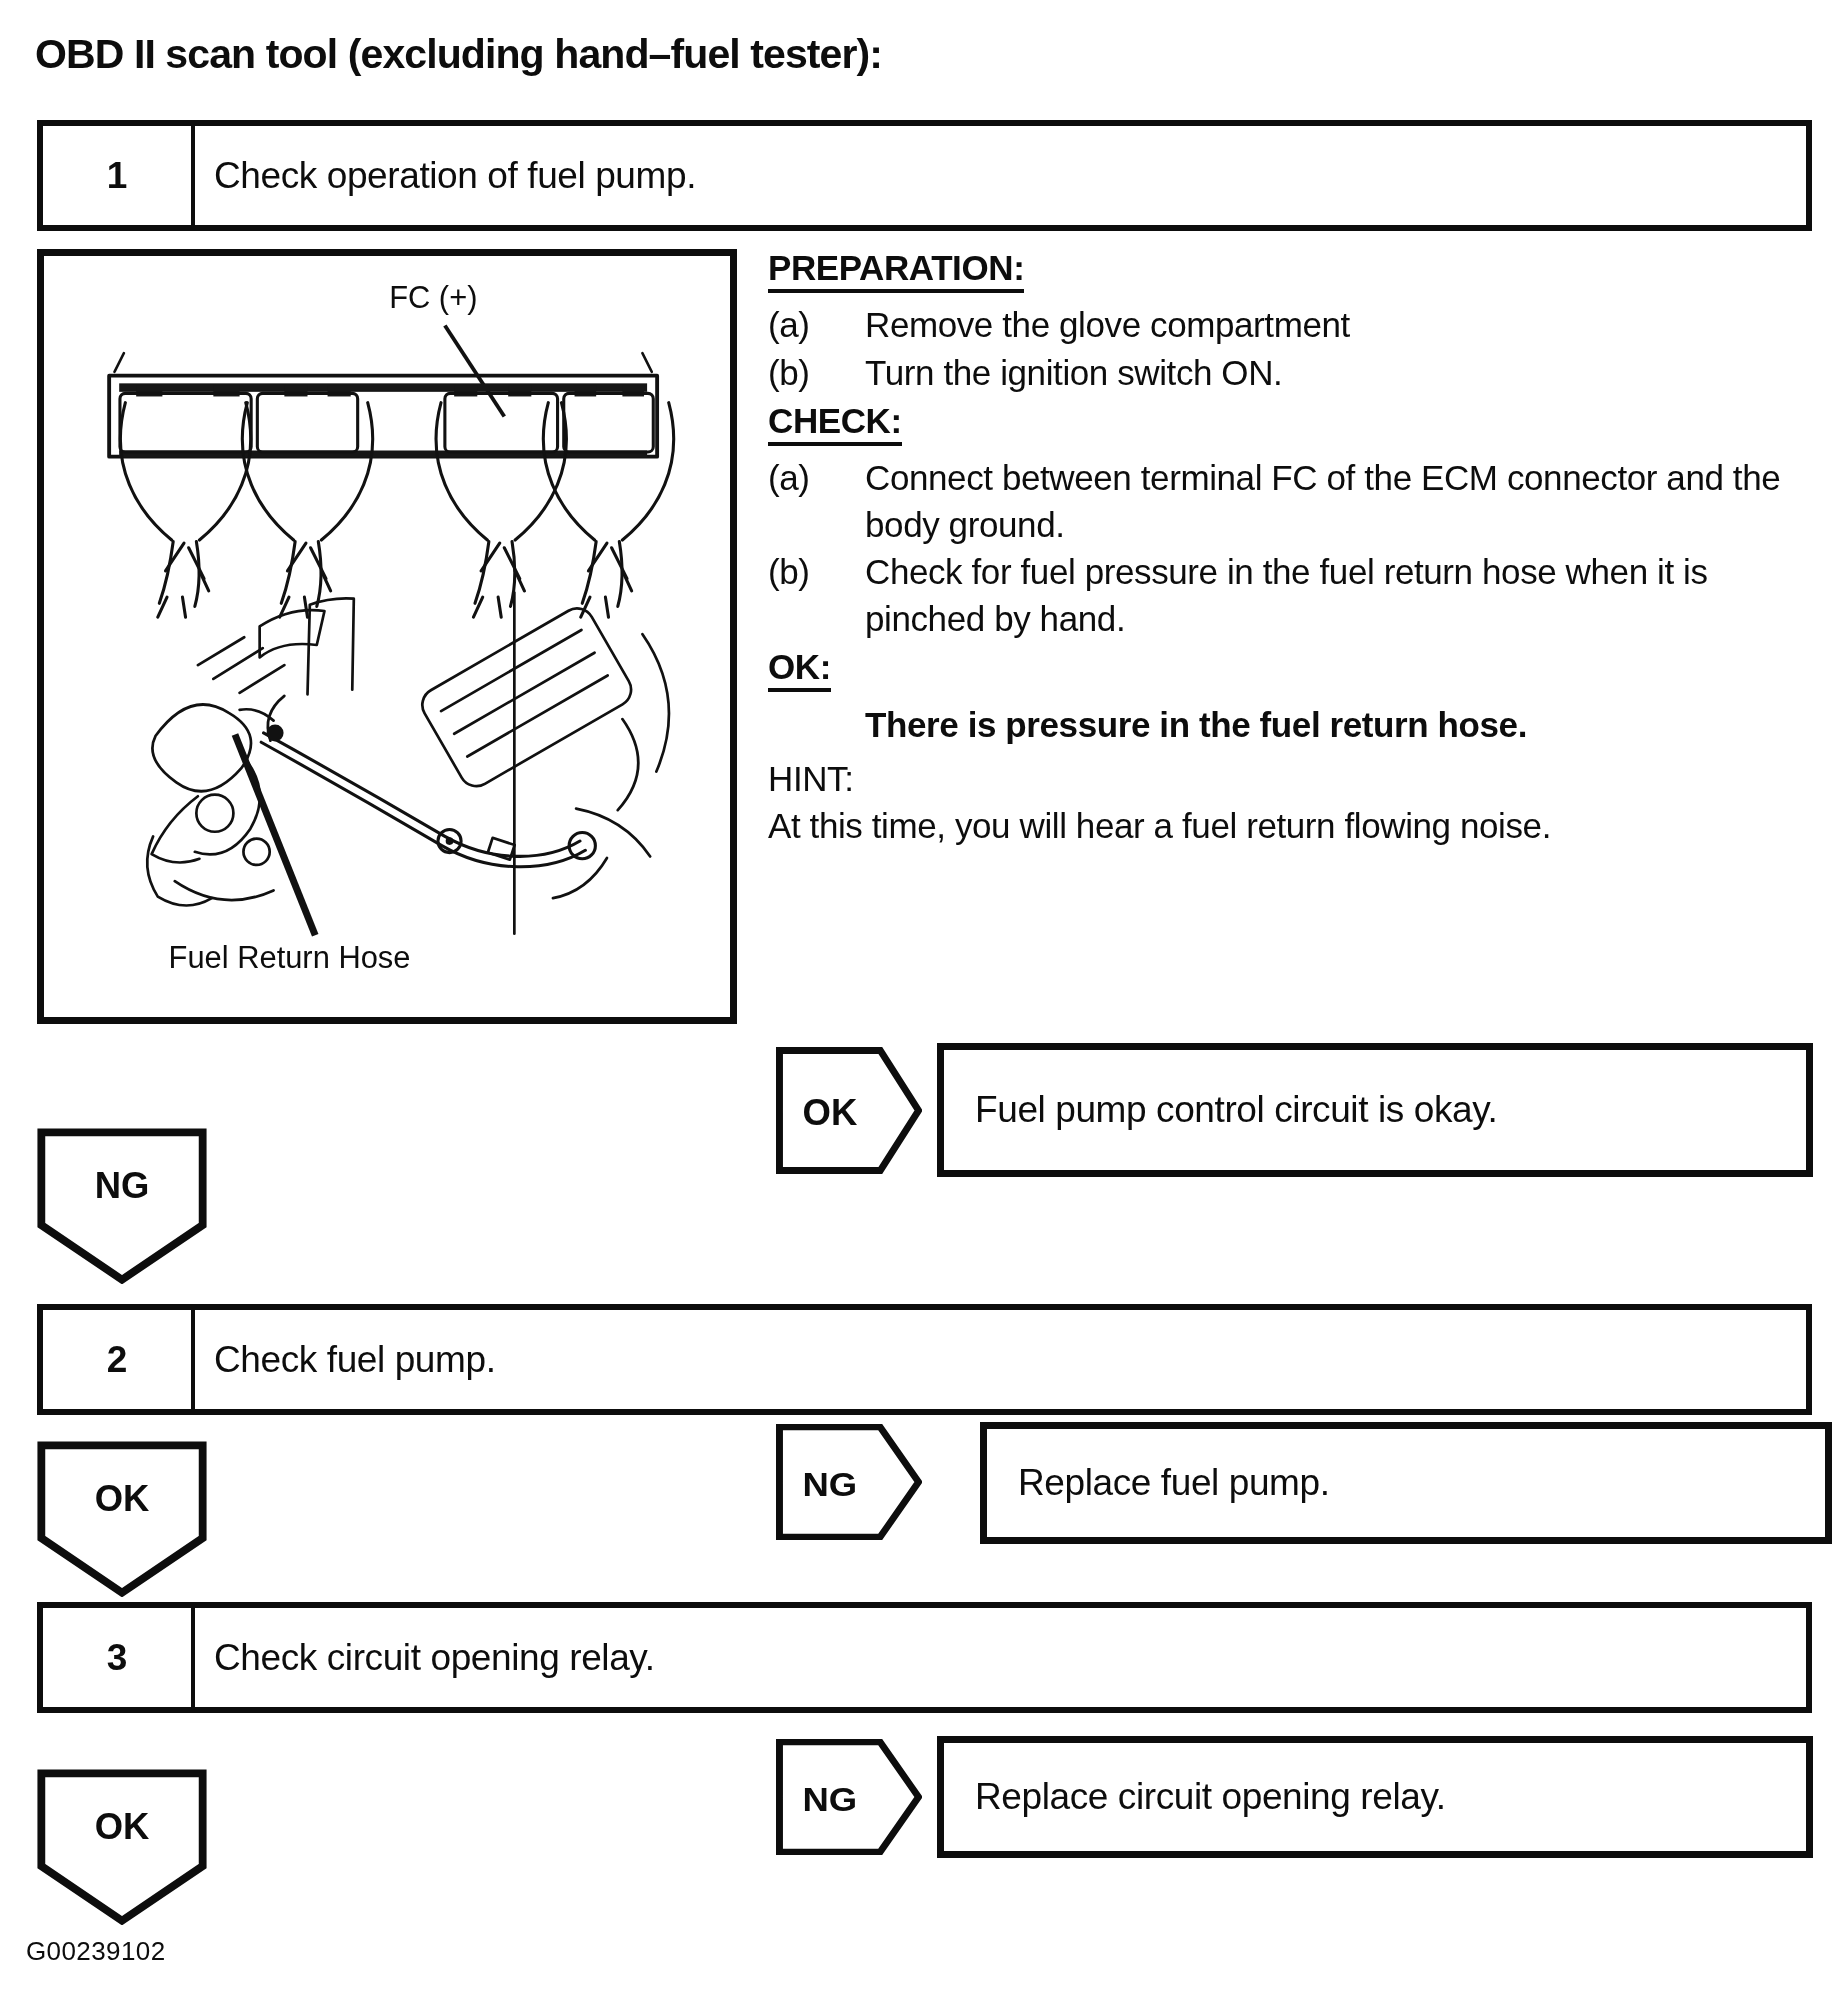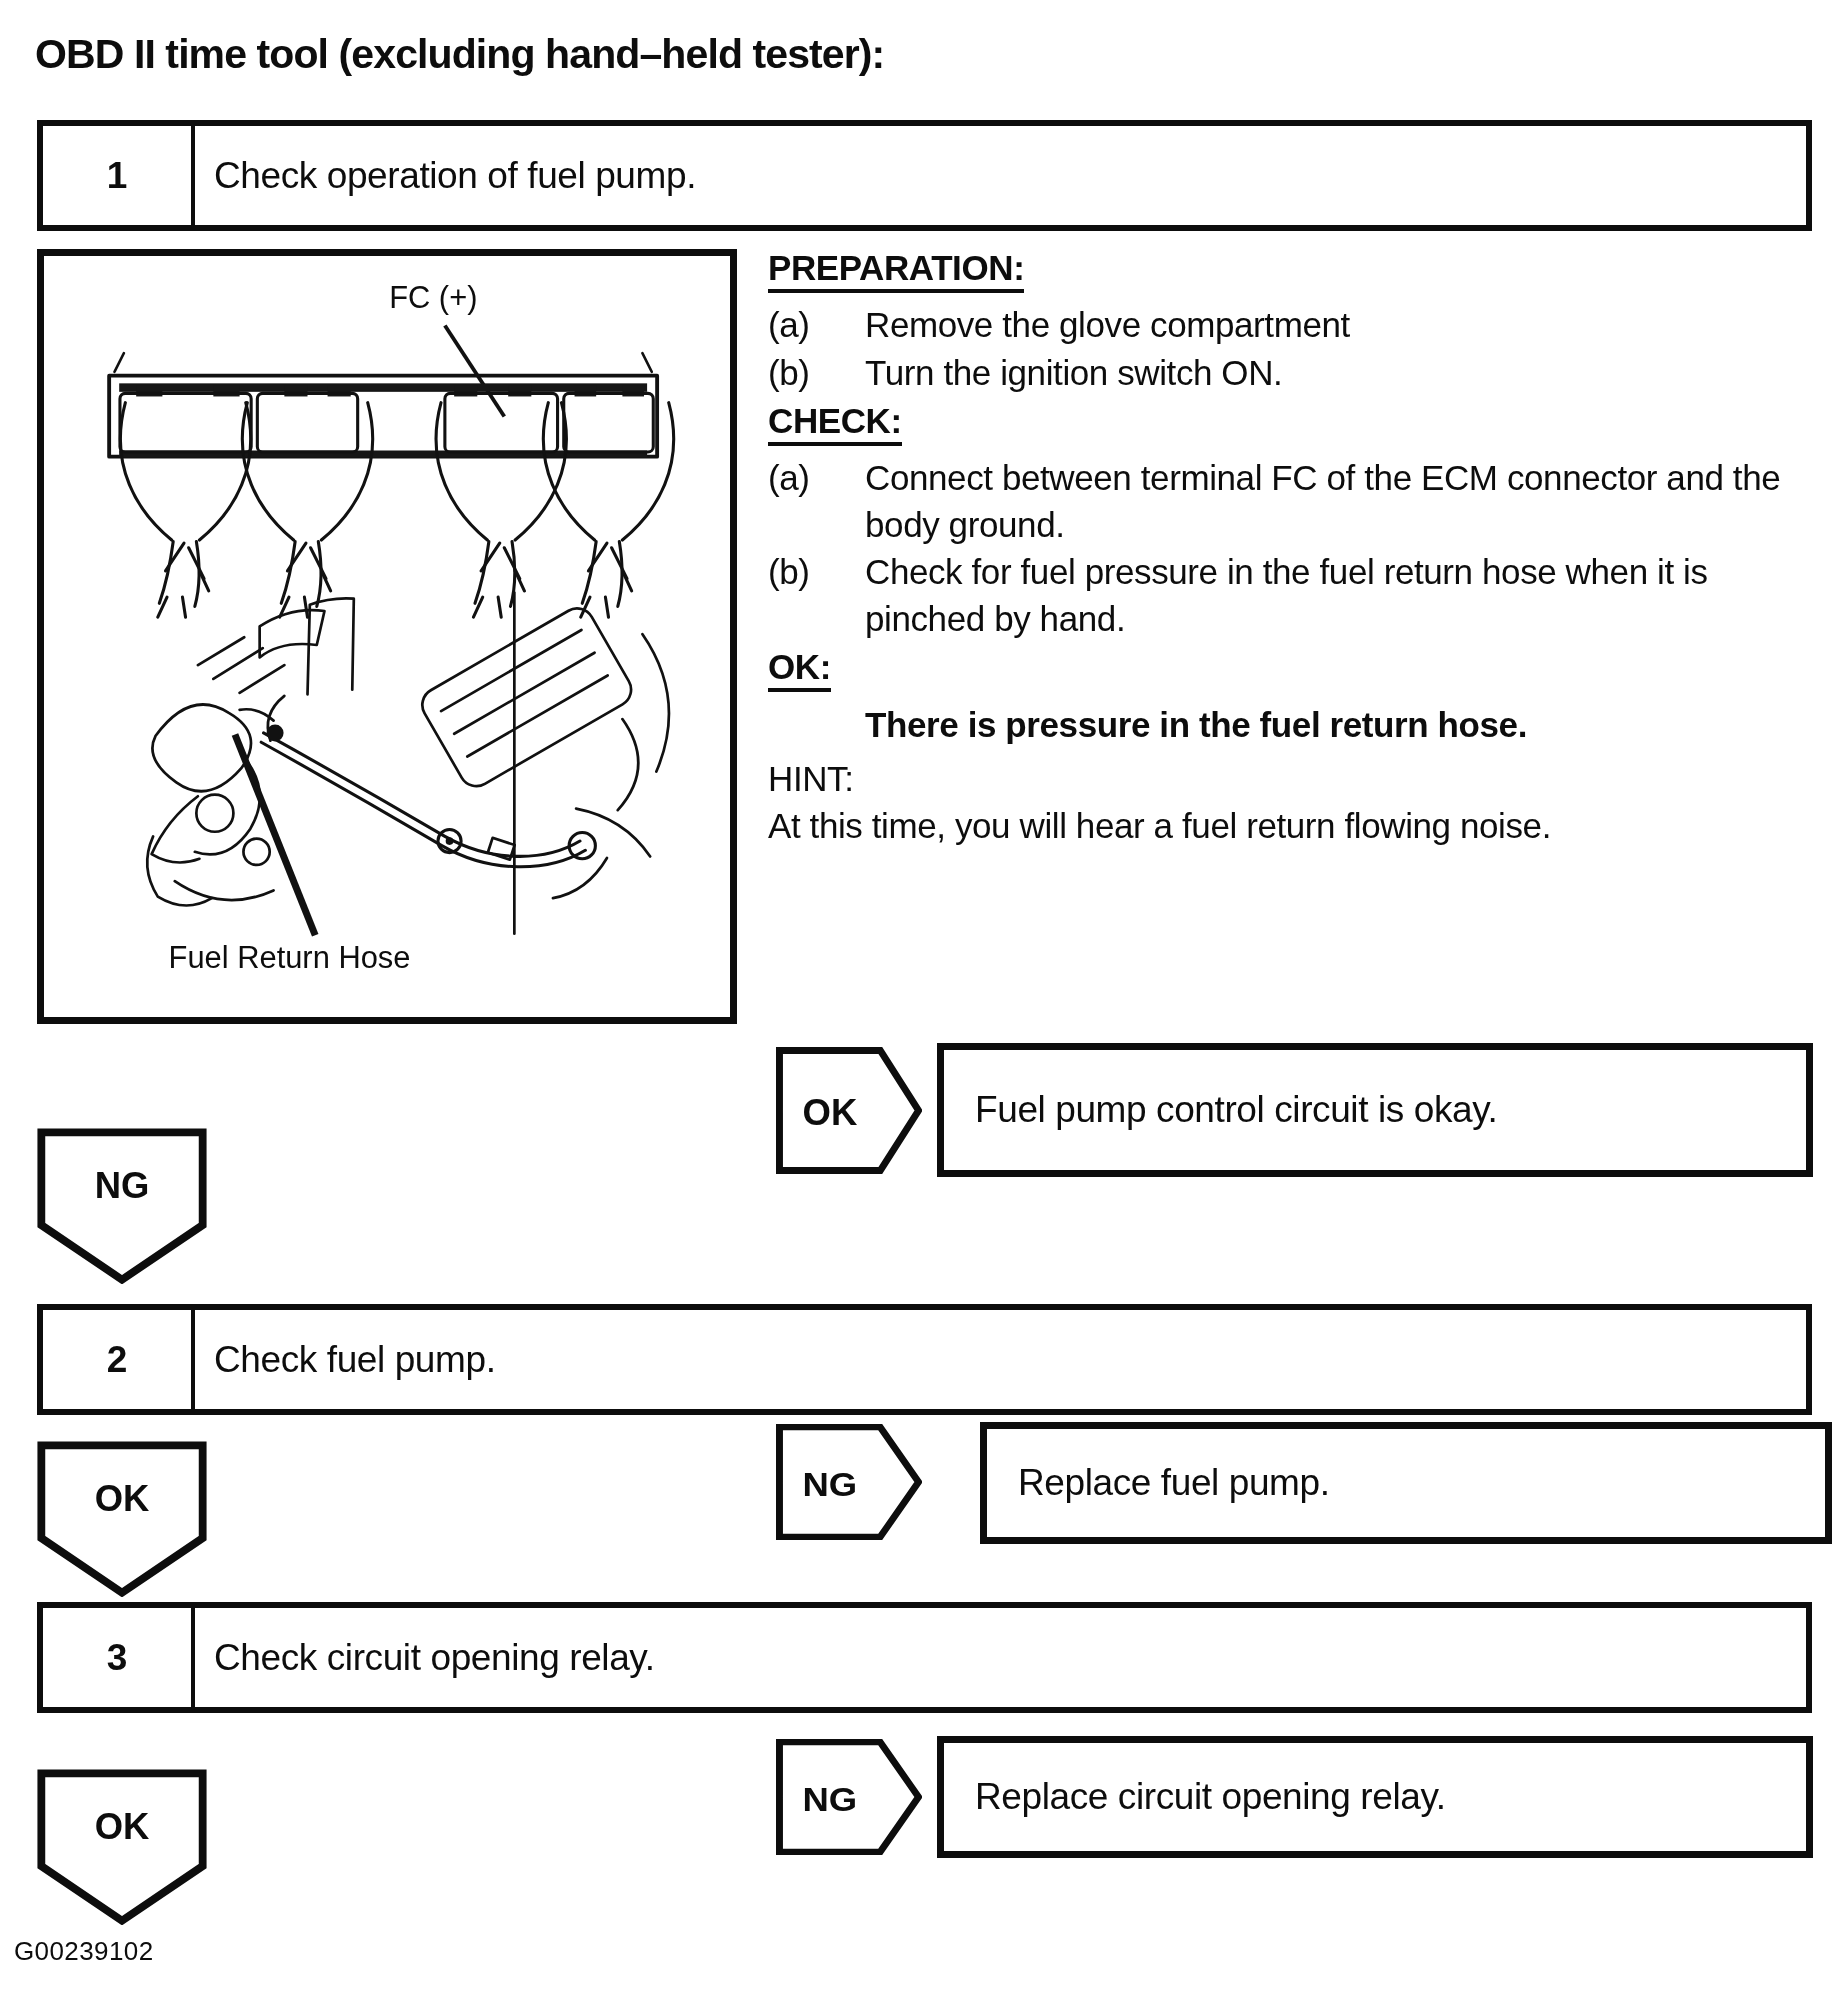--- a/index.html
+++ b/index.html
@@ -54,33 +54,33 @@
   .box3{left:937px; top:1736px; width:876px; height:122px;}
   .pent{position:absolute;}
   .pent svg{display:block; width:100%; height:100%;}
   .pent text{font-family:"Liberation Sans", sans-serif; font-size:42px; font-weight:700; fill:#0d0d0d;}
   .pr1{left:776px; top:1047px; width:146px; height:127px;}
   .pr2{left:776px; top:1424px; width:146px; height:116px;}
   .pr3{left:776px; top:1739px; width:146px; height:116px;}
   .pd1{left:37px; top:1128px; width:170px; height:156px;}
   .pd2{left:37px; top:1441px; width:170px; height:156px;}
   .pd3{left:37px; top:1769px; width:170px; height:156px;}
-  .gcode{position:absolute; left:14px; top:1936px; font-size:26px; letter-spacing:0.4px;}
+  .gcode{position:absolute; left:26px; top:1936px; font-size:26px; letter-spacing:0.4px;}
   
   .ln{fill:none; stroke:#111; stroke-width:3.5; stroke-linecap:round; stroke-linejoin:round;}
   .ln4{fill:none; stroke:#111; stroke-width:4; stroke-linecap:round; stroke-linejoin:round;}
   .ln5{fill:none; stroke:#111; stroke-width:5; stroke-linejoin:round;}
   .dtext{font-family:"Liberation Sans", sans-serif; font-size:40px; fill:#0d0d0d;}
 </style>
 </head>
 <body>
 
 <div class="page">
 
-  <div class="title">OBD II time tool (excluding hand–held tester):</div>
+  <div class="title">OBD II scan tool (excluding hand–fuel tester):</div>
 
   <div class="step-box s1">
     <div class="step-num">1</div>
     <div class="step-label">Check operation of fuel pump.</div>
   </div>
 
   <div class="diagram-box">
     <svg viewBox="0 0 790 986">
       <defs>
         <pattern id="pins" width="21" height="25" patternUnits="userSpaceOnUse">

